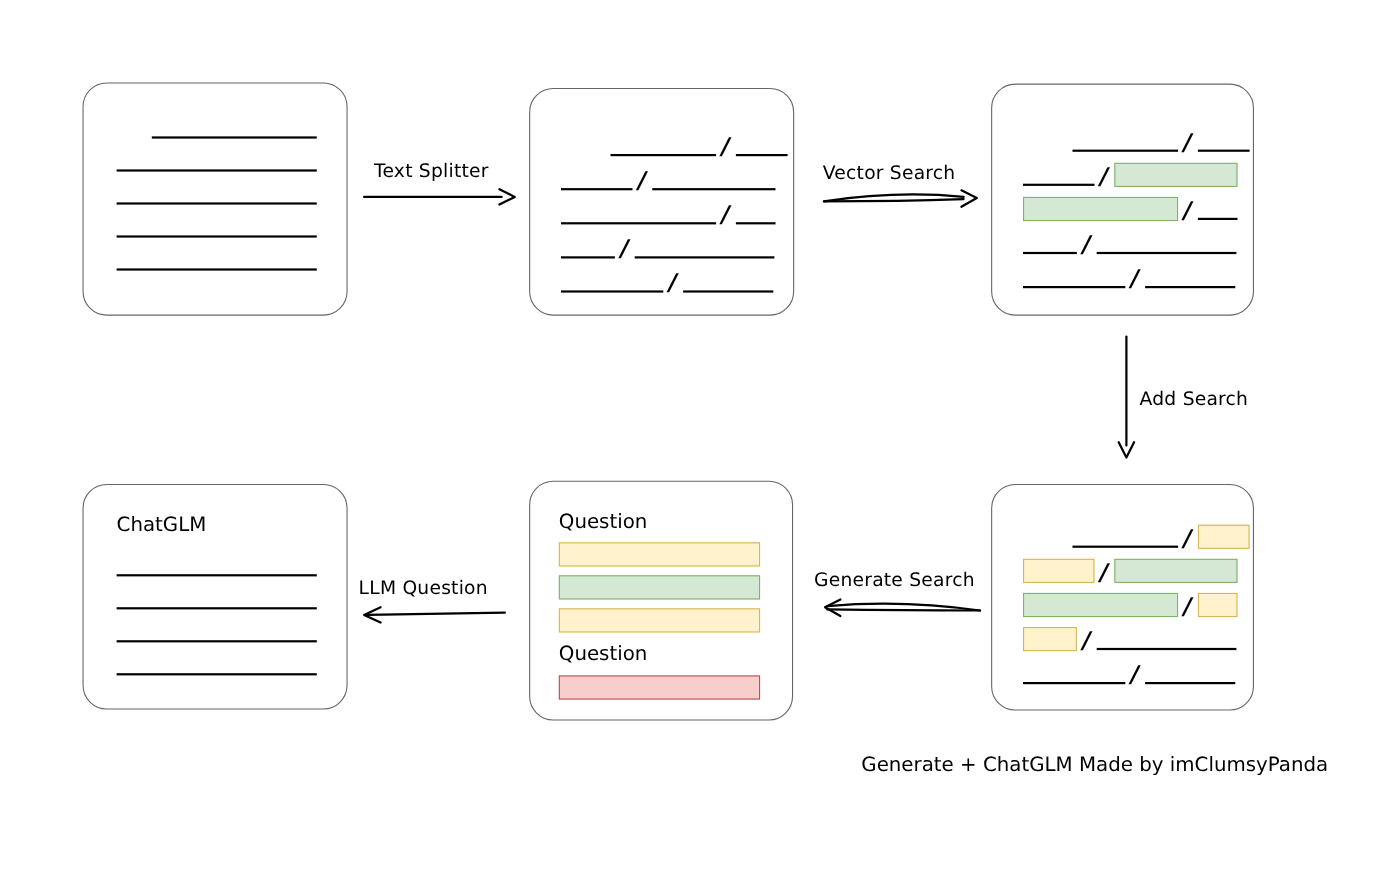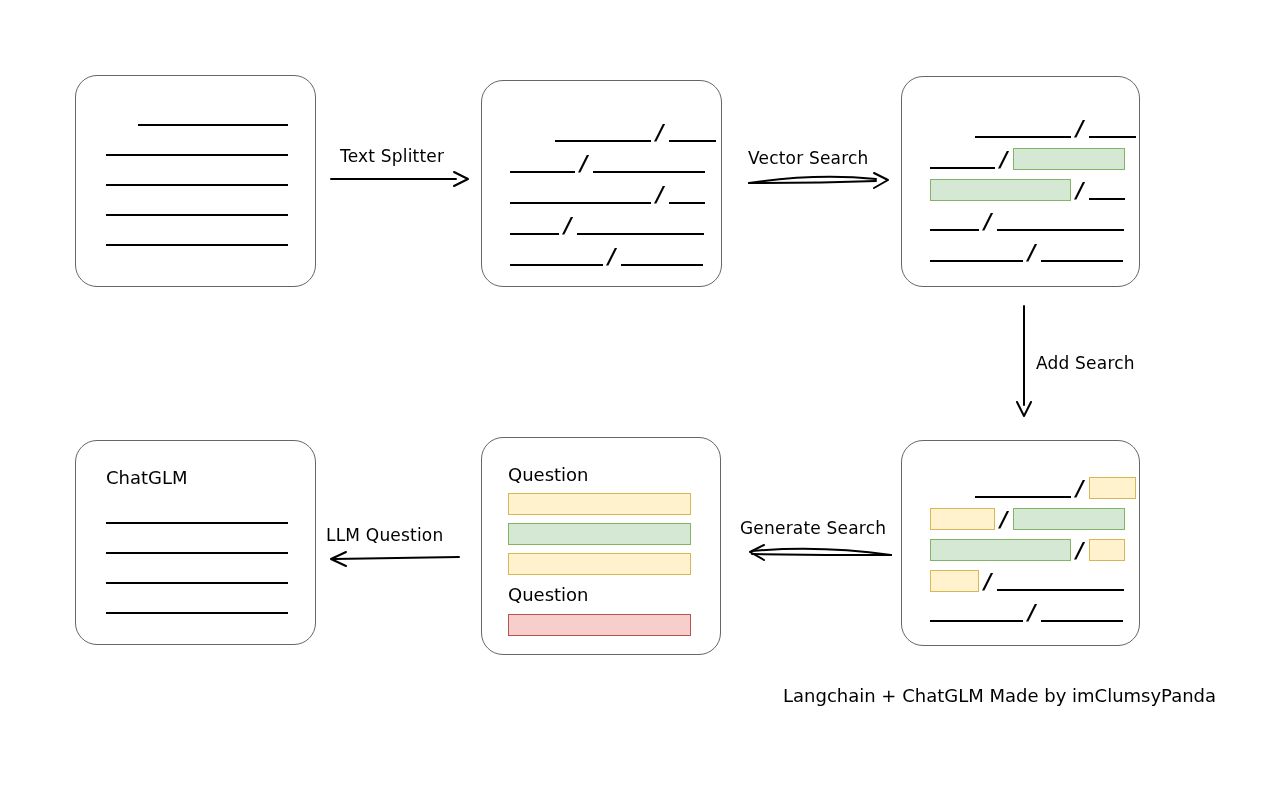--- a/index.html
+++ b/index.html
@@ -268,15 +268,15 @@
   <div class="doc-box" style="left:75px; top:440px; width:241px; height:205px;">
     <div class="box-title" style="left:30px; top:26px;">ChatGLM</div>
     <div id="answer-lines">
         <div class="rule" style="left: 30px; top: 81px; width: 182px;"></div>
         <div class="rule" style="left: 30px; top: 111px; width: 182px;"></div>
         <div class="rule" style="left: 30px; top: 141px; width: 182px;"></div>
         <div class="rule" style="left: 30px; top: 171px; width: 182px;"></div>
       </div>
   </div>
 
-  <div class="footer-note" style="left:783px; top:685px;">Langchain + ChatGLM Made by imClumsyPanda</div>
+  <div class="footer-note" style="left:783px; top:685px;">Generate + ChatGLM Made by imClumsyPanda</div>
 
 </div>
 
 </body></html>

